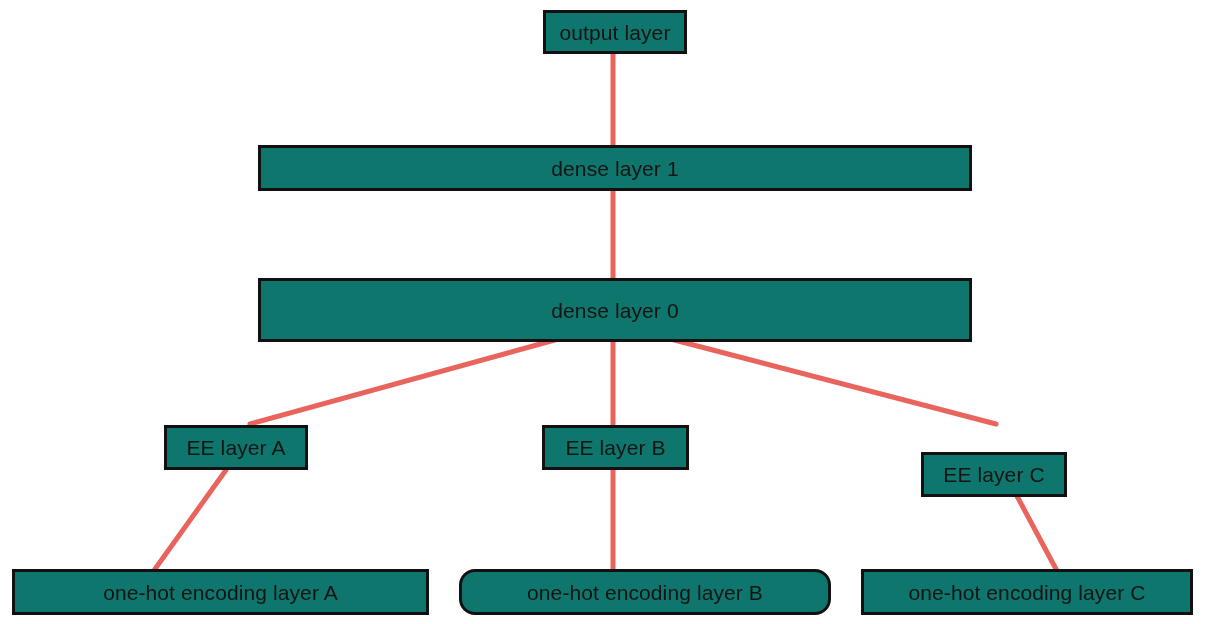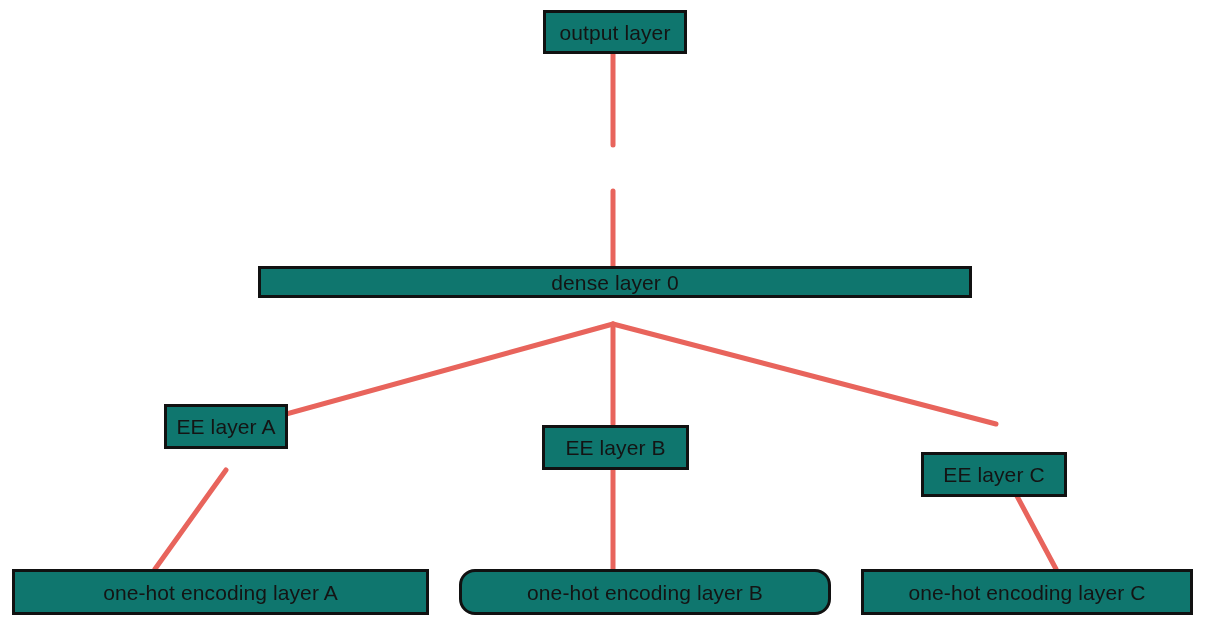--- a/index.html
+++ b/index.html
@@ -38,22 +38,22 @@
     font-family: "Liberation Sans", sans-serif;
     font-size: 21px;
     line-height: 1;
     color: #141414;
     white-space: nowrap;
     letter-spacing: 0.1px;
   }
   
   #node-output-layer      { left: 543px;  top: 10px;  width: 144px; height: 44px; }
   #node-dense-layer-1     { left: 258px;  top: 145px; width: 714px; height: 46px; }
-  #node-dense-layer-0     { left: 258px;  top: 266px; width: 714px; height: 32px; }
-  #node-ee-layer-a        { left: 164px;  top: 404px; width: 124px; height: 45px; }
+  #node-dense-layer-0     { left: 258px;  top: 278px; width: 714px; height: 64px; }
+  #node-ee-layer-a        { left: 164px;  top: 425px; width: 144px; height: 45px; }
   #node-ee-layer-b        { left: 542px;  top: 425px; width: 147px; height: 45px; text-align: right; }
   #node-ee-layer-c        { left: 921px;  top: 425px; width: 146px; height: 45px; margin-top: 27px; }
   #node-onehot-layer-a    { left: 12px;   top: 569px; width: 417px; height: 46px; text-align: right; }
   #node-onehot-layer-b    { left: 459px;  top: 569px; width: 372px; height: 46px; border-radius: 16px; }
   #node-onehot-layer-c    { left: 861px;  top: 569px; width: 332px; height: 46px; }
 </style>
 </head>
 <body>
 
 <div id="diagram-root">
@@ -68,20 +68,23 @@
       <line x1="155" y1="569" x2="226" y2="470"></line>
       <line x1="613" y1="569" x2="613" y2="470"></line>
       <line x1="1056" y1="569" x2="1003" y2="470"></line>
     </g>
   </svg>
 
   <div class="node-box" id="node-output-layer">
     <span class="node-label">output layer</span>
   </div>
 
+  <div class="node-box" id="node-dense-layer-1">
+    <span class="node-label">dense layer 1</span>
+  </div>
 
   <div class="node-box" id="node-dense-layer-0">
     <span class="node-label">dense layer 0</span>
   </div>
 
   <div class="node-box" id="node-ee-layer-a">
     <span class="node-label">EE layer A</span>
   </div>
 
   <div class="node-box" id="node-ee-layer-b">

